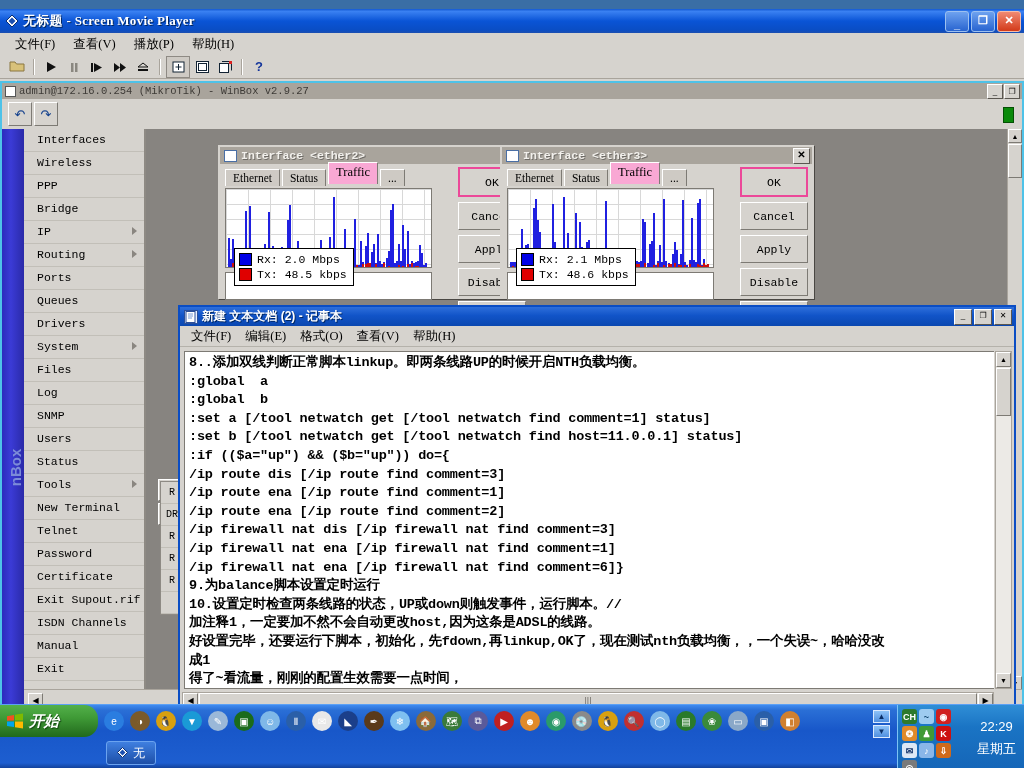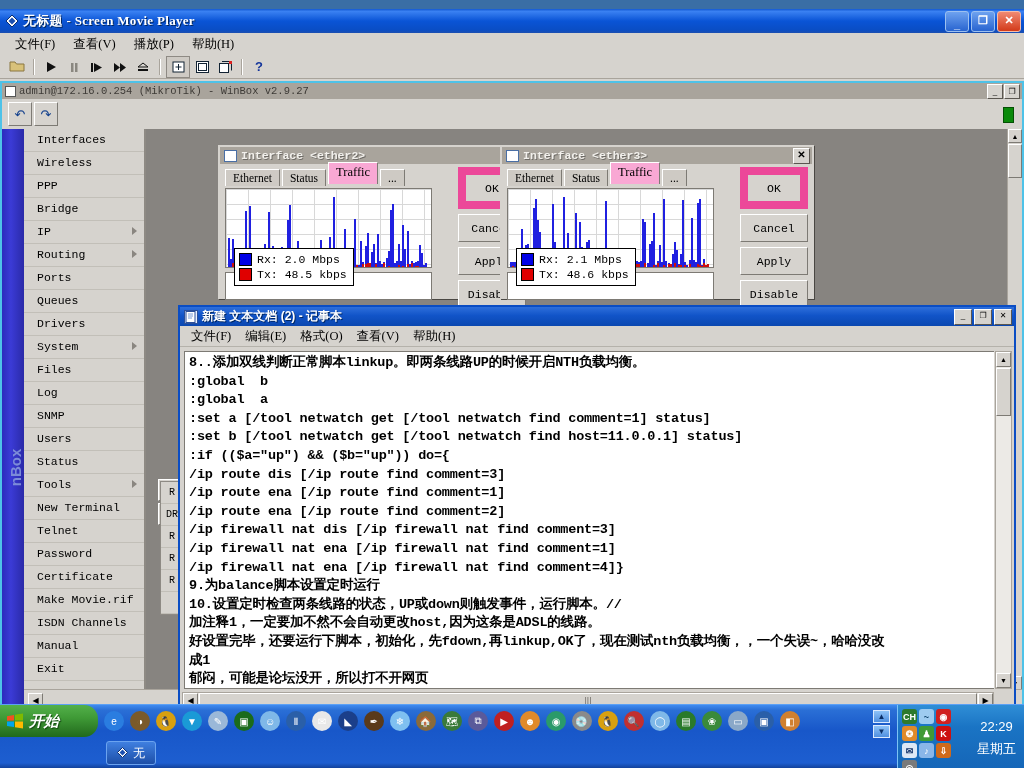--- a/index.html
+++ b/index.html
@@ -132,21 +132,21 @@
   .legend .lrow{display:flex;align-items:center;height:15px;}
   .legend .sw{width:11px;height:11px;margin-right:5px;border:1px solid #000;}
   .legend .sw.rx{background:#0000e6;}
   .legend .sw.tx{background:#e00000;}
   .legend .lt{font-size:11.5px;font-family:"Liberation Mono",monospace;color:#000;white-space:nowrap;}
   .sidebtns{position:absolute;right:4px;top:20px;width:68px;}
   .sbtn2{height:26px;margin-bottom:5px;background:#d6d3ce;border:1px solid #fff;
      border-right-color:#7d7a74;border-bottom-color:#7d7a74;
      display:flex;align-items:center;justify-content:center;
      font-size:11.5px;font-family:"Liberation Mono",monospace;color:#000;}
-  .sbtn2.def{border:8px solid #ec4899;}
+  .sbtn2.def{border:2px solid #ec4899;}
 
   
   #notepad{position:absolute;left:178px;top:296px;width:838px;height:408px;background:#d6d3ce;
      border:2px solid #0a4dc4;box-sizing:border-box;}
   #np-title{height:19px;background:linear-gradient(180deg,#2e6fdb 0%,#1154c8 45%,#0a47b0 100%);
      display:flex;align-items:center;position:relative;}
   #np-title .ic{width:12px;height:12px;margin:0 4px 0 4px;background:#e8f0ff;border:1px solid #2a4f9a;}
   #np-title .tx{color:#fff;font-weight:bold;font-size:12px;text-shadow:1px 1px 0 #00265e;white-space:nowrap;}
   #np-title .nb{position:absolute;right:2px;top:2px;display:flex;gap:2px;}
   #np-title .nb div{width:16px;height:14px;background:#d6d3ce;border:1px solid #fff;
@@ -330,21 +330,21 @@
           <div class="mrow"><span>Files</span></div>
           <div class="mrow"><span>Log</span></div>
           <div class="mrow"><span>SNMP</span></div>
           <div class="mrow"><span>Users</span></div>
           <div class="mrow"><span>Status</span></div>
           <div class="mrow"><span>Tools</span><span class="arr"></span></div>
           <div class="mrow"><span>New Terminal</span></div>
           <div class="mrow"><span>Telnet</span></div>
           <div class="mrow"><span>Password</span></div>
           <div class="mrow"><span>Certificate</span></div>
-          <div class="mrow"><span>Make Movie.rif</span></div>
+          <div class="mrow"><span>Exit Supout.rif</span></div>
           <div class="mrow"><span>ISDN Channels</span></div>
           <div class="mrow"><span>Manual</span></div>
           <div class="mrow"><span>Exit</span></div>
         </div>
 
       <div id="wb-canvas"></div>
 
       <div id="wb-iconbtns">
         <div style="width:24px;height:20px;background:#d6d3ce;border:1px solid #fff;border-right-color:#7d7a74;border-bottom-color:#7d7a74;display:flex;align-items:center;justify-content:center;">
           <svg width="14" height="11">
@@ -776,37 +776,36 @@
       </div>
       <div id="np-menu">
         <div class="mi">文件(F)</div>
         <div class="mi">编辑(E)</div>
         <div class="mi">格式(O)</div>
         <div class="mi">查看(V)</div>
         <div class="mi">帮助(H)</div>
       </div>
       <div id="np-text">
           <div class="ln">8..添加双线判断正常脚本linkup。即两条线路UP的时候开启NTH负载均衡。</div>
+          <div class="ln">:global  a</div>
           <div class="ln">:global  b</div>
-          <div class="ln">:global  a</div>
           <div class="ln">:set a [/tool netwatch get [/tool netwatch find comment=1] status]</div>
           <div class="ln">:set b [/tool netwatch get [/tool netwatch find host=11.0.0.1] status]</div>
           <div class="ln">:if (($a="up") &amp;&amp; ($b="up")) do={</div>
           <div class="ln">/ip route dis [/ip route find comment=3]</div>
           <div class="ln">/ip route ena [/ip route find comment=1]</div>
           <div class="ln">/ip route ena [/ip route find comment=2]</div>
           <div class="ln">/ip firewall nat dis [/ip firewall nat find comment=3]</div>
           <div class="ln">/ip firewall nat ena [/ip firewall nat find comment=1]</div>
-          <div class="ln">/ip firewall nat ena [/ip firewall nat find comment=4]}</div>
+          <div class="ln">/ip firewall nat ena [/ip firewall nat find comment=6]}</div>
           <div class="ln">9.为balance脚本设置定时运行</div>
           <div class="ln">10.设置定时检查两条线路的状态，UP或down则触发事件，运行脚本。//</div>
           <div class="ln">加注释1，一定要加不然不会自动更改host,因为这条是ADSL的线路。</div>
           <div class="ln">好设置完毕，还要运行下脚本，初始化，先fdown,再linkup,OK了，现在测试nth负载均衡，，一个失误~，哈哈没改</div>
           <div class="ln">成1</div>
-          <div class="ln">郁闷，可能是论坛没开，所以打不开网页</div>
           <div class="ln">得了~看流量，刚刚的配置生效需要一点时间，</div>
         </div>
       <div id="np-vsb">
         <div class="ar">▲</div>
         <div class="th"></div>
         <div class="ar" style="position:absolute;bottom:0;left:0;right:0;">▼</div>
       </div>
       <div id="np-hsb">
         <div class="ar" style="left:0">◀</div>
         <div class="th">|||</div>

